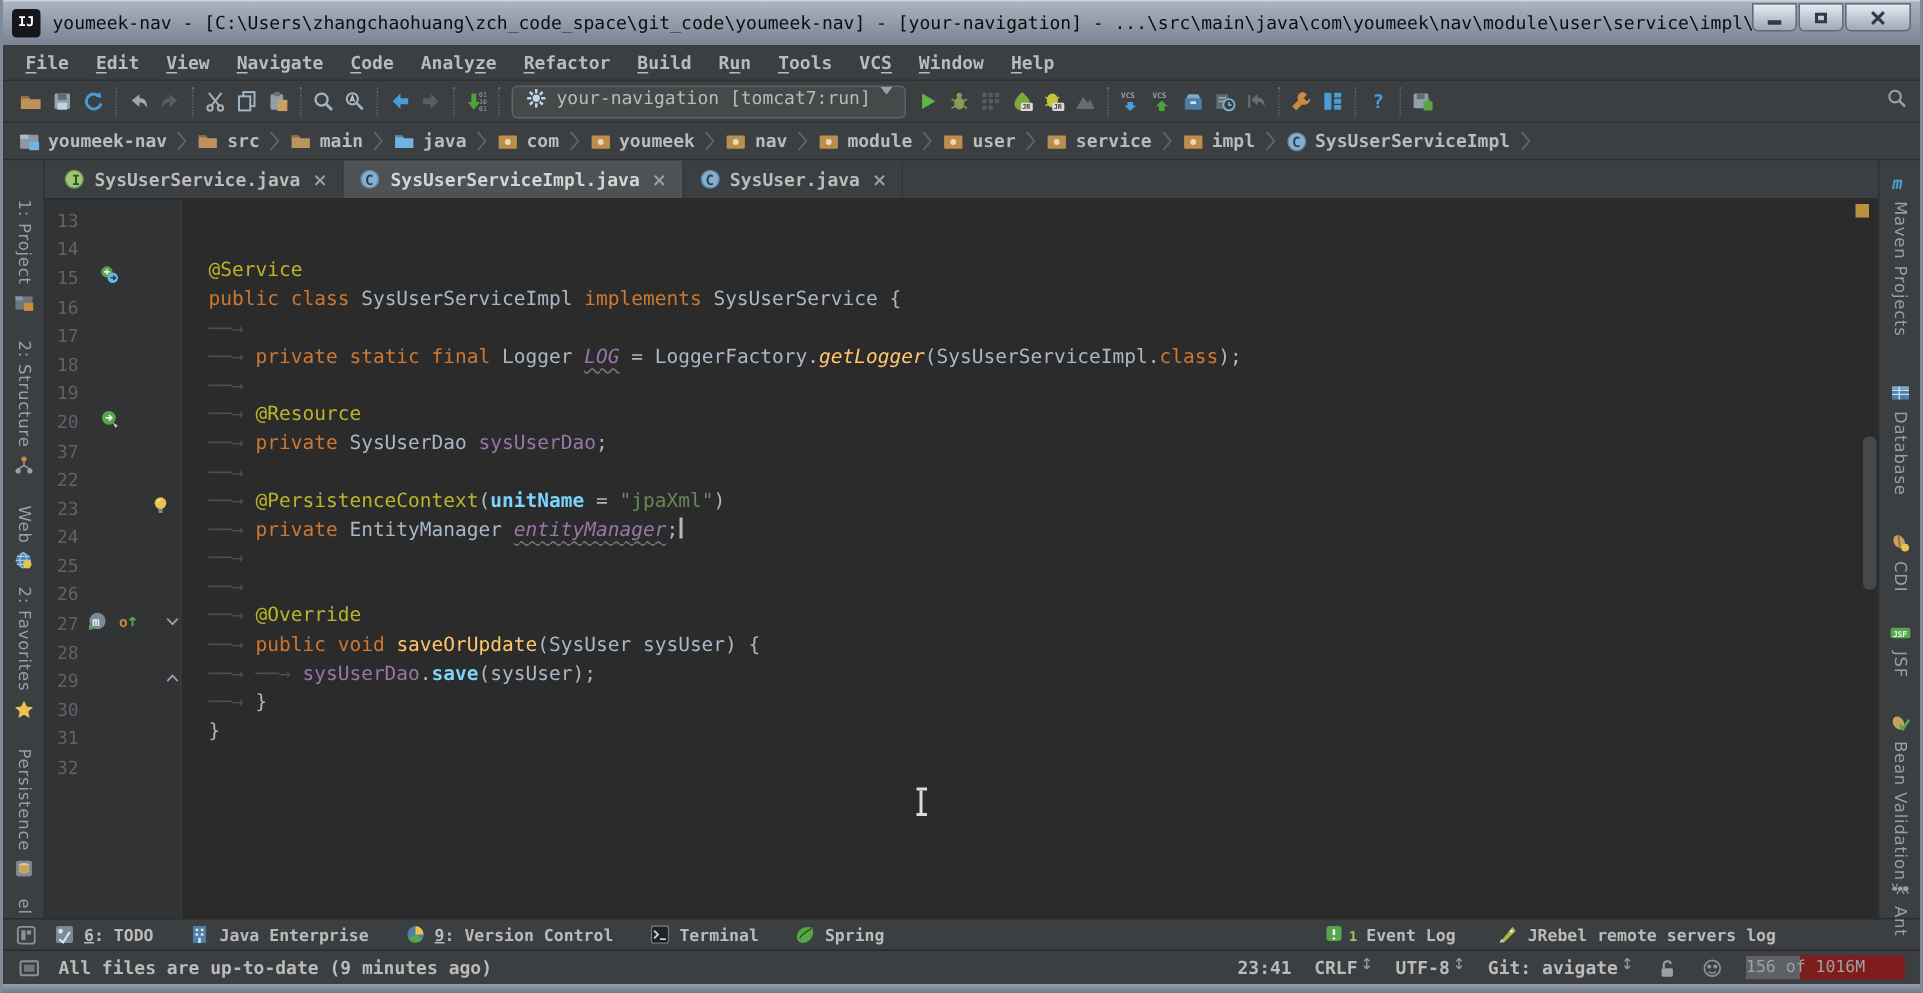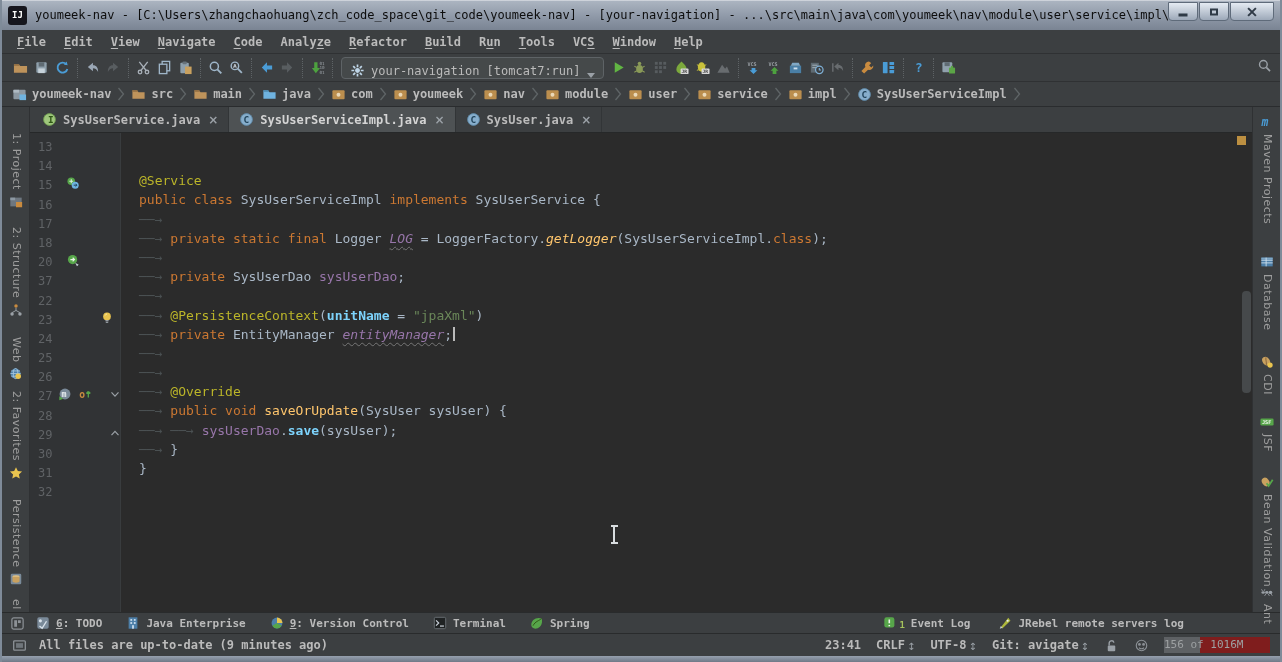--- a/index.html
+++ b/index.html
@@ -26,21 +26,21 @@
   .menu-item{color:#BBBBBB;font:bold 12px "DejaVu Sans Mono",monospace;padding:3px 9px;cursor:default}
   .menu-item u{text-underline-offset:2px}
 
   
   #toolbar{height:28px;display:flex;align-items:center;padding:0 8px;border-bottom:1px solid #2F3133}
   .tb-btn{padding:3px;display:inline-flex;border-radius:3px}
   .tb-btn.dis{opacity:.55}
   .tb-sep{width:1px;height:20px;border-left:1px dotted #5E6366;margin:0 4px}
   .icn{display:inline-flex}
   .icn svg{width:15px;height:15px;display:block}
-  #run-combo{display:flex;align-items:flex-end;gap:6px;background:#45494A;border:1px solid #5E6366;border-radius:4px;height:22px;padding:0 8px;margin:0 4px}
+  #run-combo{display:flex;align-items:flex-start;gap:6px;background:#45494A;border:1px solid #5E6366;border-radius:4px;height:22px;padding:0 8px;margin:0 4px}
   #run-combo .label{color:#BBBBBB;font:12px "DejaVu Sans Mono",monospace;white-space:nowrap}
   .dd-arrow{width:0;height:0;border-left:4px solid transparent;border-right:4px solid transparent;border-top:5px solid #9AA0A6}
   #tb-search{margin-left:auto}
 
   
   #navbar{height:25px;display:flex;align-items:center;padding:0 8px;border-bottom:1px solid #2A2C2E;overflow:hidden}
   .crumb{display:inline-flex;gap:5px;padding:0 2px}
   .crumb-label{color:#BBBBBB;font:bold 12px "DejaVu Sans Mono",monospace;white-space:nowrap}
   .crumb-sep{display:inline-flex;margin:0 4px}
 
@@ -95,21 +95,21 @@
   .tool-btn{display:inline-flex;align-items:center;gap:6px;color:#BBBBBB;font:bold 11px "DejaVu Sans Mono",monospace;white-space:nowrap;position:relative}
   .tool-btn .icn svg{width:14px;height:14px}
   #tools-left{display:flex;gap:24px;align-items:center;margin-left:26px}
   #tools-right{display:flex;gap:28px;align-items:center;margin-left:auto;padding-right:88px}
   .badge{color:#A5C25C;font:bold 9px "DejaVu Sans Mono",monospace;margin-left:-4px;align-self:flex-end}
 
   
   #statusbar{height:23px;border-top:1px solid #292B2C;display:flex;align-items:center;padding:0 10px;color:#BBBBBB;font:bold 12px "DejaVu Sans Mono",monospace}
   #status-left{display:flex;align-items:center;gap:12px}
   #status-right{margin-left:auto;display:flex;align-items:center;gap:15px}
-  .status-widget{display:flex;align-items:flex-end;gap:2px;white-space:nowrap}
+  .status-widget{display:flex;align-items:flex-start;gap:2px;white-space:nowrap}
   .updown{color:#9AA0A6;font:10px "DejaVu Sans",sans-serif}
   #mem{position:relative;width:106px;height:16px;background:#7f1d1d;overflow:hidden}
   #mem-fill{position:absolute;left:0;top:0;bottom:0;width:36px;background:#5E6164}
   #mem-text{position:relative;text-align:center;font:11px/16px "DejaVu Sans Mono",monospace;color:#9DA0A2}
 
   #bottom-frame{height:6px;background:linear-gradient(#96A0AE,#6F7987)}
 </style>
 </head>
 <body>
 
@@ -715,20 +715,24 @@
             </div>
             <div class="row">
               <div class="gut"><span class="ln">17</span></div>
               <pre class="code"><span class="tk-w">──→ </span><span class="tk-k">private</span><span class="tk-p"> </span><span class="tk-k">static</span><span class="tk-p"> </span><span class="tk-k">final</span><span class="tk-p"> Logger </span><span class="tk-fi">LOG</span><span class="tk-p"> = LoggerFactory.</span><span class="tk-mi">getLogger</span><span class="tk-p">(SysUserServiceImpl.</span><span class="tk-k">class</span><span class="tk-p">);</span></pre>
             </div>
             <div class="row">
               <div class="gut"><span class="ln">18</span></div>
               <pre class="code"><span class="tk-w">──→</span></pre>
             </div>
             <div class="row">
+              <div class="gut"><span class="ln">19</span></div>
+              <pre class="code"><span class="tk-w">──→ </span><span class="tk-a">@Resource</span></pre>
+            </div>
+            <div class="row">
               <div class="gut"><span class="ln">20</span><span class="icn gicon" style="left: 36px;">
                   <svg viewBox="0 0 16 16" aria-hidden="true">
                     <circle cx="7.5" cy="7.5" r="5.3" fill="#57A64A"></circle>
                     <path d="M5 7.5h4.2M7.6 5.4l2.1 2.1-2.1 2.1" stroke="#EAF5E8" stroke-width="1.3" fill="none"></path>
                     <path d="M10.5 11l4 2.5-2 1.5z" fill="#C8D0D8"></path>
                   </svg>
                 </span></div>
               <pre class="code"><span class="tk-w">──→ </span><span class="tk-k">private</span><span class="tk-p"> SysUserDao </span><span class="tk-f">sysUserDao</span><span class="tk-p">;</span></pre>
             </div>
             <div class="row">

